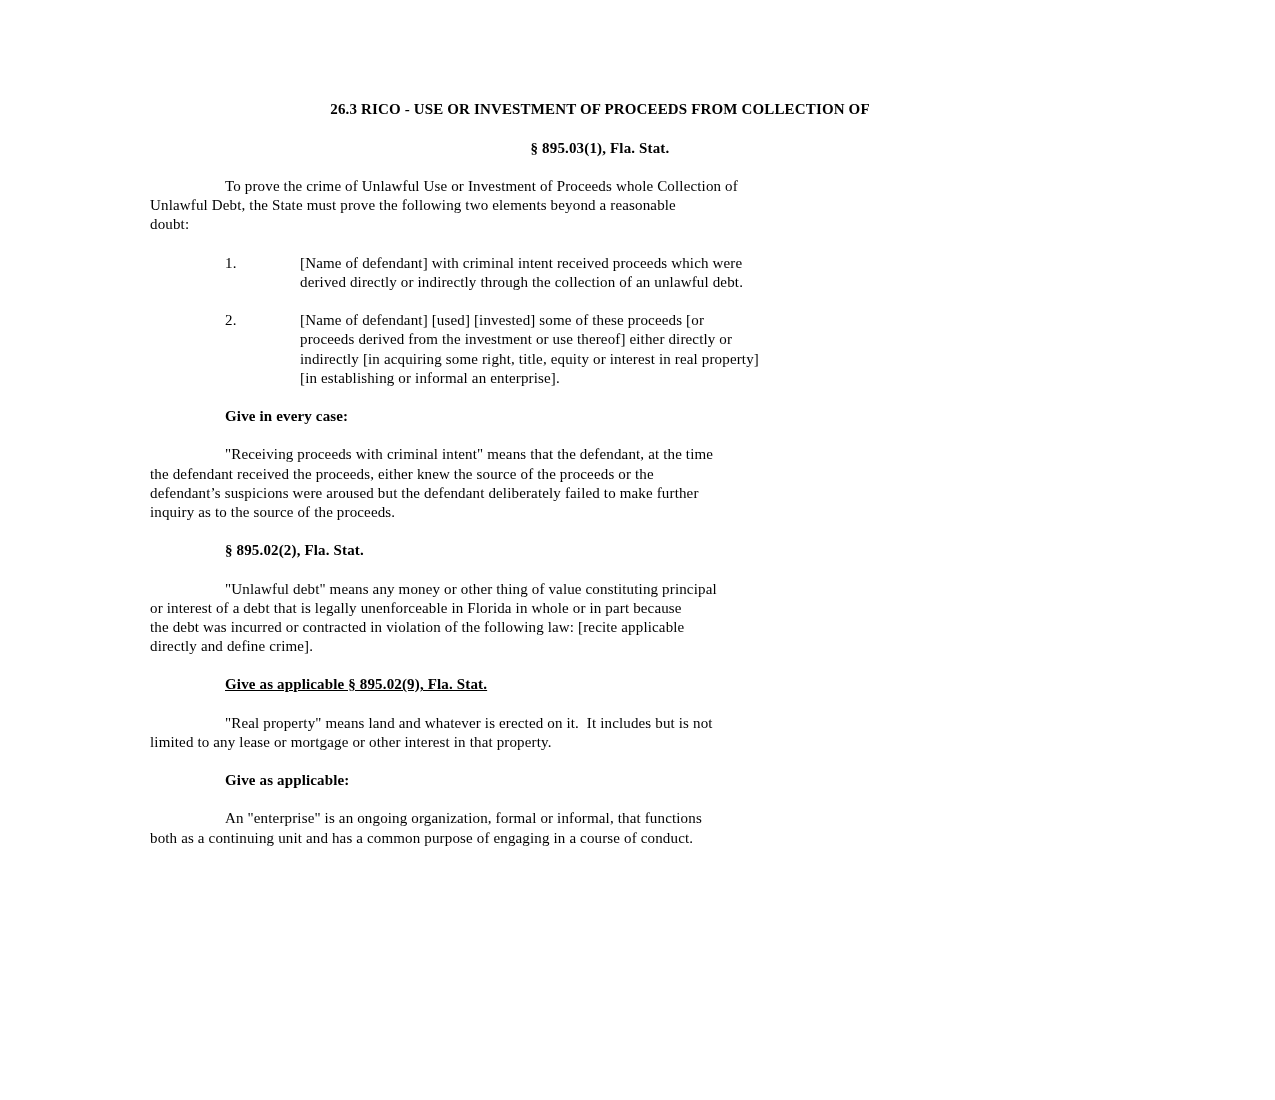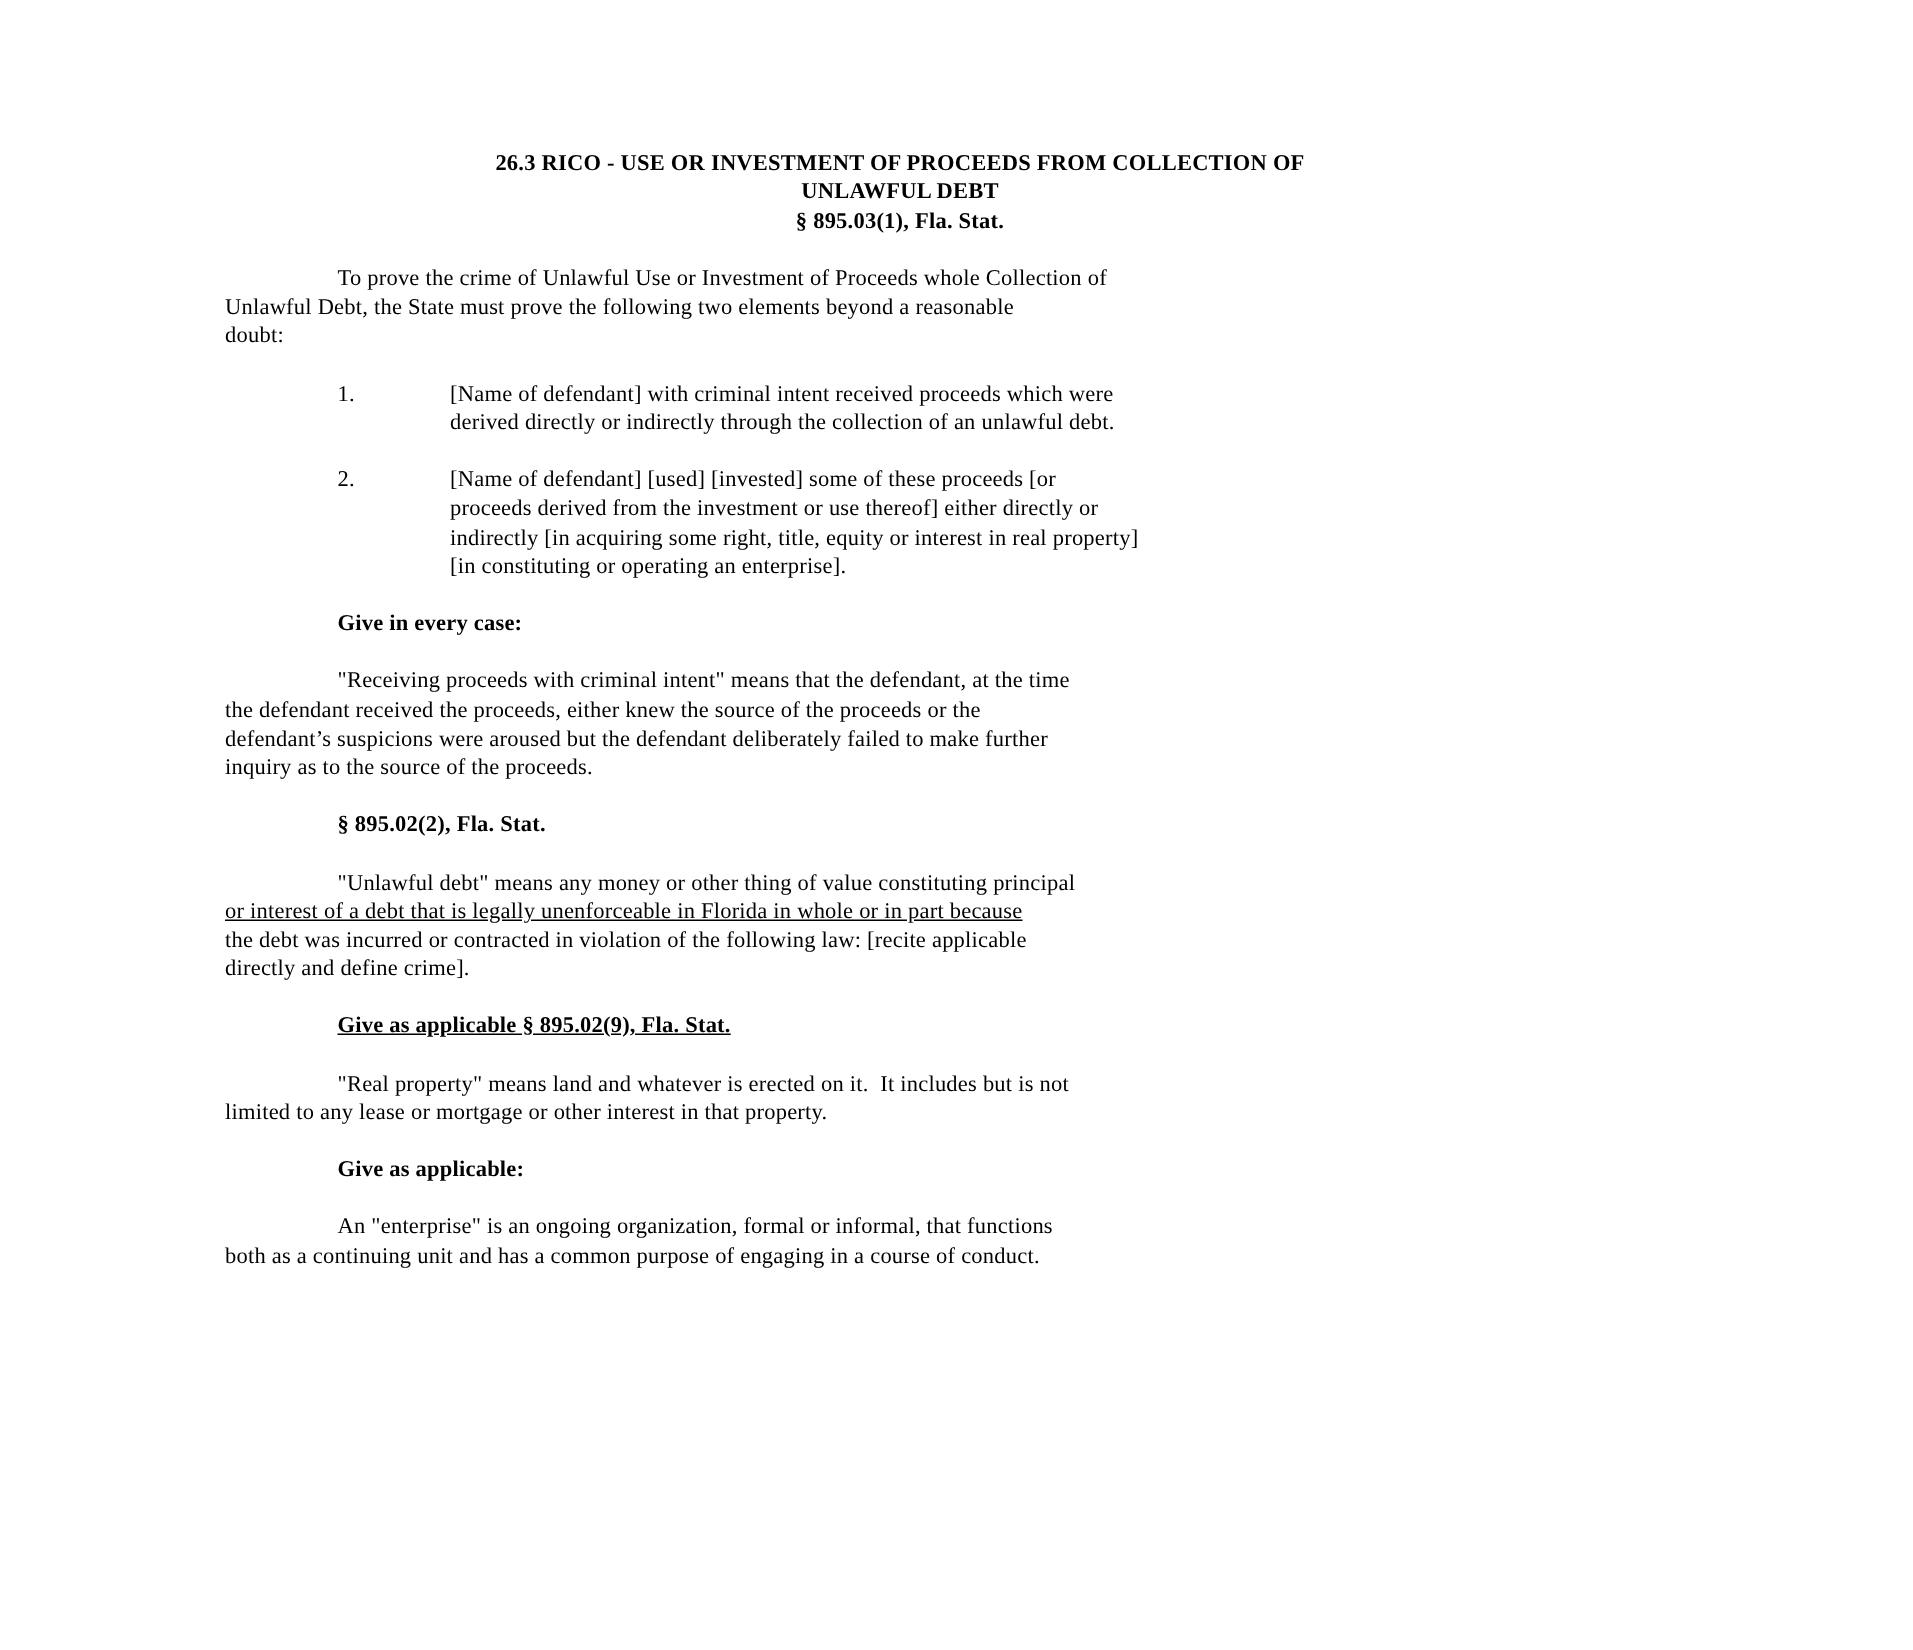--- a/index.html
+++ b/index.html
@@ -9,46 +9,45 @@
   .line { position: absolute; white-space: pre; font-size: 15px; line-height: 19px; letter-spacing: 0.15px; }
   .b { font-weight: bold; }
   .c { left: 150px; width: 900px; text-align: center; }
 </style>
 </head>
 <body>
 
 <div class="page">
 
   <div class="line b c" style="top:100px;">26.3 RICO - USE OR INVESTMENT OF PROCEEDS FROM COLLECTION OF</div>
-  <div class="line b c" style="top:119px;">UNLAWFUL DEBT</div>
   <div class="line b c" style="top:139px;">§ 895.03(1), Fla. Stat.</div>
 
   <div class="line" style="left:225px; top:177px;">To prove the crime of Unlawful Use or Investment of Proceeds whole Collection of</div>
   <div class="line" style="left:150px; top:196px;">Unlawful Debt, the State must prove the following two elements beyond a reasonable</div>
   <div class="line" style="left:150px; top:215px;">doubt:</div>
 
   <div class="line" style="left:225px; top:254px;">1.</div>
   <div class="line" style="left:300px; top:254px;">[Name of defendant] with criminal intent received proceeds which were</div>
   <div class="line" style="left:300px; top:273px;">derived directly or indirectly through the collection of an unlawful debt.</div>
 
   <div class="line" style="left:225px; top:311px;">2.</div>
   <div class="line" style="left:300px; top:311px;">[Name of defendant] [used] [invested] some of these proceeds [or</div>
   <div class="line" style="left:300px; top:330px;">proceeds derived from the investment or use thereof] either directly or</div>
   <div class="line" style="left:300px; top:350px;">indirectly [in acquiring some right, title, equity or interest in real property]</div>
-  <div class="line" style="left:300px; top:369px;">[in constituting or operating an enterprise].</div>
+  <div class="line" style="left:300px; top:369px;">[in establishing or informal an enterprise].</div>
 
   <div class="line b" style="left:225px; top:407px;">Give in every case:</div>
   <div class="line" style="left:225px; top:445px;">"Receiving proceeds with criminal intent" means that the defendant, at the time</div>
   <div class="line" style="left:150px; top:465px;">the defendant received the proceeds, either knew the source of the proceeds or the</div>
   <div class="line" style="left:150px; top:484px;">defendant’s suspicions were aroused but the defendant deliberately failed to make further</div>
   <div class="line" style="left:150px; top:503px;">inquiry as to the source of the proceeds.</div>
 
   <div class="line b" style="left:225px; top:541px;">§ 895.02(2), Fla. Stat.</div>
   <div class="line" style="left:225px; top:580px;">"Unlawful debt" means any money or other thing of value constituting principal</div>
-  <div class="line" style="left:150px; top:599px;text-decoration:underline;">or interest of a debt that is legally unenforceable in Florida in whole or in part because</div>
+  <div class="line" style="left:150px; top:599px;">or interest of a debt that is legally unenforceable in Florida in whole or in part because</div>
   <div class="line" style="left:150px; top:618px;">the debt was incurred or contracted in violation of the following law: [recite applicable</div>
   <div class="line" style="left:150px; top:637px;">directly and define crime].</div>
 
   <div class="line b" style="left:225px; top:675px;text-decoration:underline;">Give as applicable § 895.02(9), Fla. Stat.</div>
   <div class="line" style="left:225px; top:714px;">"Real property" means land and whatever is erected on it.  It includes but is not</div>
   <div class="line" style="left:150px; top:733px;">limited to any lease or mortgage or other interest in that property.</div>
 
   <div class="line b" style="left:225px; top:771px;">Give as applicable:</div>
   <div class="line" style="left:225px; top:809px;">An "enterprise" is an ongoing organization, formal or informal, that functions</div>
   <div class="line" style="left:150px; top:829px;">both as a continuing unit and has a common purpose of engaging in a course of conduct.</div>

